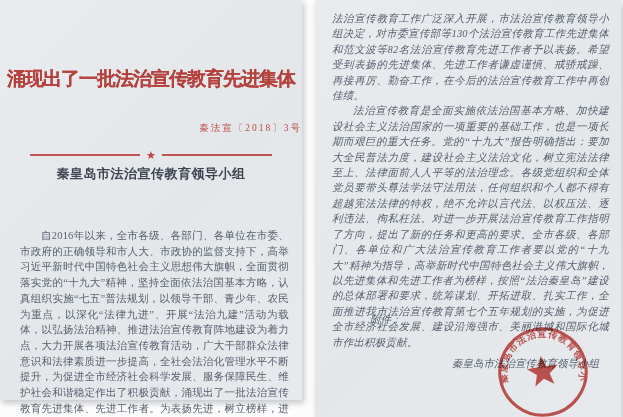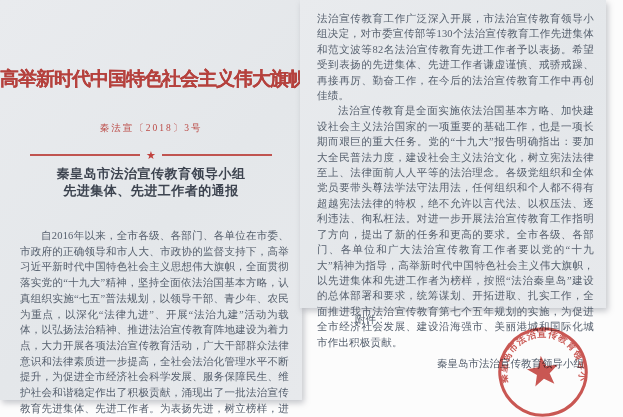--- a/index.html
+++ b/index.html
@@ -7,32 +7,32 @@
     width:623px;height:417px;position:relative;overflow:hidden;
     background:#fcfcfc;
     font-family:"Liberation Serif","DejaVu Serif",serif;
   }
   .page{
     position:absolute;top:0;
     background:linear-gradient(135deg,#e9ebee 0%,#e4e7ea 55%,#e7e9ec 100%);
     box-shadow:2px 3px 6px rgba(110,116,128,.4);
   }
   .page-left{left:0;width:302px;height:400px;}
-  .page-right{left:300px;width:306px;height:308px;}
+  .page-right{left:315px;width:306px;height:417px;font-style:italic;}
 
   
   .doc-header{
     position:absolute;top:66px;left:0;right:0;
     text-align:center;font-weight:bold;font-size:19px;letter-spacing:-1px;
     color:#b5413d;text-shadow:0 0 .6px #b5413d;
     white-space:nowrap;
   }
   .doc-number{
     position:absolute;top:122px;left:0;right:0;
-    text-align:center;font-size:9.5px;color:#bb4a46;letter-spacing:2px;
+    text-align:right;font-size:9.5px;color:#bb4a46;letter-spacing:2px;
   }
   .red-rule{
     position:absolute;top:148px;left:30px;right:30px;height:14px;
     display:flex;align-items:center;
   }
   .red-rule .line{flex:1;height:2px;background:#c05450;}
   .red-rule .star{
     font-size:11px;color:#c0413d;line-height:1;padding:0 6px;
   }
   .doc-title{
@@ -67,30 +67,29 @@
   }
   .seal{
     position:absolute;left:495px;top:324px;width:96px;height:96px;
     transform:rotate(-8deg);opacity:.88;mix-blend-mode:multiply;
   }
 </style>
 </head>
 <body>
 
 <div class="page page-left">
-  <div class="doc-header">高举新时代中国特色社会主义伟大旗帜</div>
+  <div class="doc-header">涌现出了一批法治宣传教育先进集体</div>
   <div class="doc-number">秦法宣〔2018〕3号</div>
   <div class="red-rule">
     <span class="line"></span>
     <span class="star">★</span>
     <span class="line"></span>
   </div>
   <div class="doc-title">
     <div>秦皇岛市法治宣传教育领导小组</div>
-    <div>先进集体、先进工作者的通报</div>
   </div>
   <p class="body-text left-body">自2016年以来，全市各级、各部门、各单位在市委、市政府的正确领导和市人大、市政协的监督支持下，高举习近平新时代中国特色社会主义思想伟大旗帜，全面贯彻落实党的“十九大”精神，坚持全面依法治国基本方略，认真组织实施“七五”普法规划，以领导干部、青少年、农民为重点，以深化“法律九进”、开展“法治九建”活动为载体，以弘扬法治精神、推进法治宣传教育阵地建设为着力点，大力开展各项法治宣传教育活动，广大干部群众法律意识和法律素质进一步提高，全社会法治化管理水平不断提升，为促进全市经济社会科学发展、服务保障民生、维护社会和谐稳定作出了积极贡献，涌现出了一批法治宣传教育先进集体、先进工作者。为表扬先进，树立榜样，进一步推动全市</p>
 </div>
 
 <div class="page page-right">
   <div class="right-body body-text">
     <p class="para1">法治宣传教育工作广泛深入开展，市法治宣传教育领导小组决定，对市委宣传部等130个法治宣传教育工作先进集体和范文波等82名法治宣传教育先进工作者予以表扬。希望受到表扬的先进集体、先进工作者谦虚谨慎、戒骄戒躁、再接再厉、勤奋工作，在今后的法治宣传教育工作中再创佳绩。</p>
     <p class="para2">法治宣传教育是全面实施依法治国基本方略、加快建设社会主义法治国家的一项重要的基础工作，也是一项长期而艰巨的重大任务。党的“十九大”报告明确指出：要加大全民普法力度，建设社会主义法治文化，树立宪法法律至上、法律面前人人平等的法治理念。各级党组织和全体党员要带头尊法学法守法用法，任何组织和个人都不得有超越宪法法律的特权，绝不允许以言代法、以权压法、逐利违法、徇私枉法。对进一步开展法治宣传教育工作指明了方向，提出了新的任务和更高的要求。全市各级、各部门、各单位和广大法治宣传教育工作者要以党的“十九大”精神为指导，高举新时代中国特色社会主义伟大旗帜，以先进集体和先进工作者为榜样，按照“法治秦皇岛”建设的总体部署和要求，统筹谋划、开拓进取、扎实工作，全面推进我市法治宣传教育第七个五年规划的实施，为促进全市经济社会发展、建设沿海强市、美丽港城和国际化城市作出积极贡献。</p>
   </div>
   <div class="attachments">

